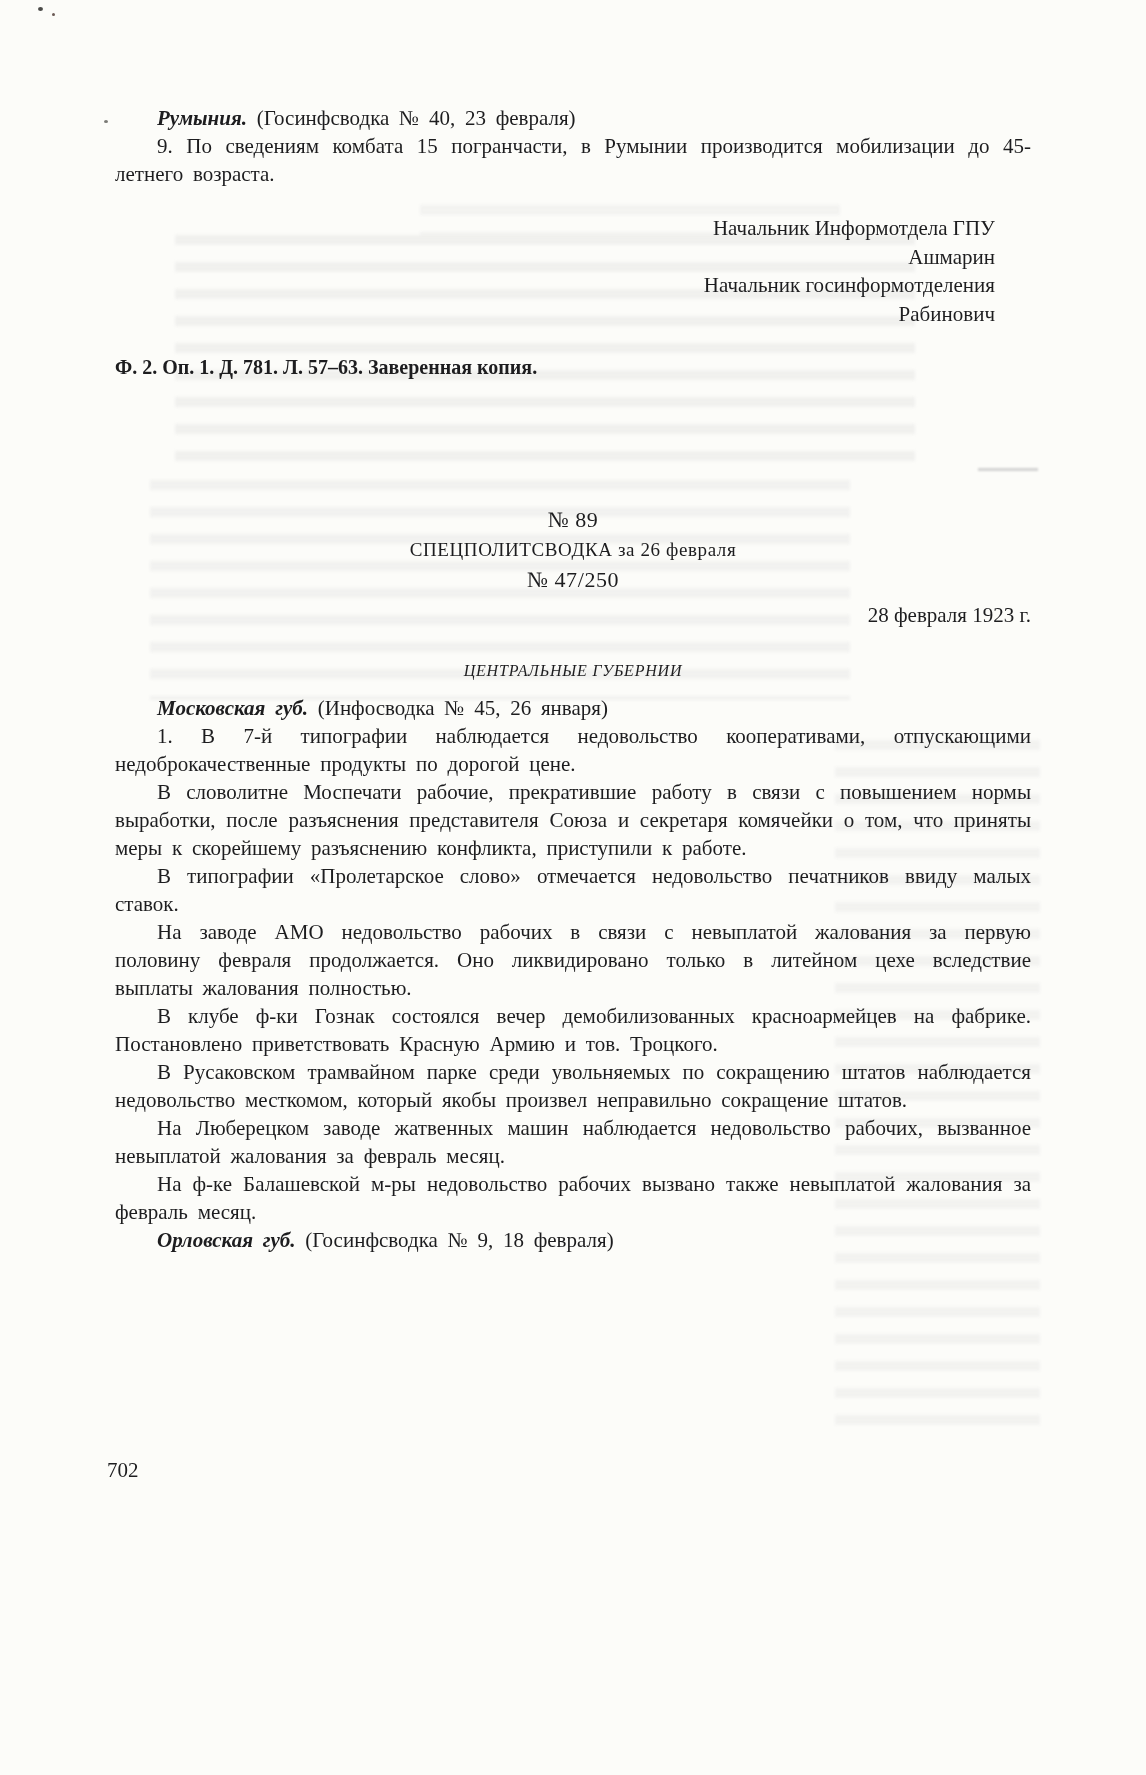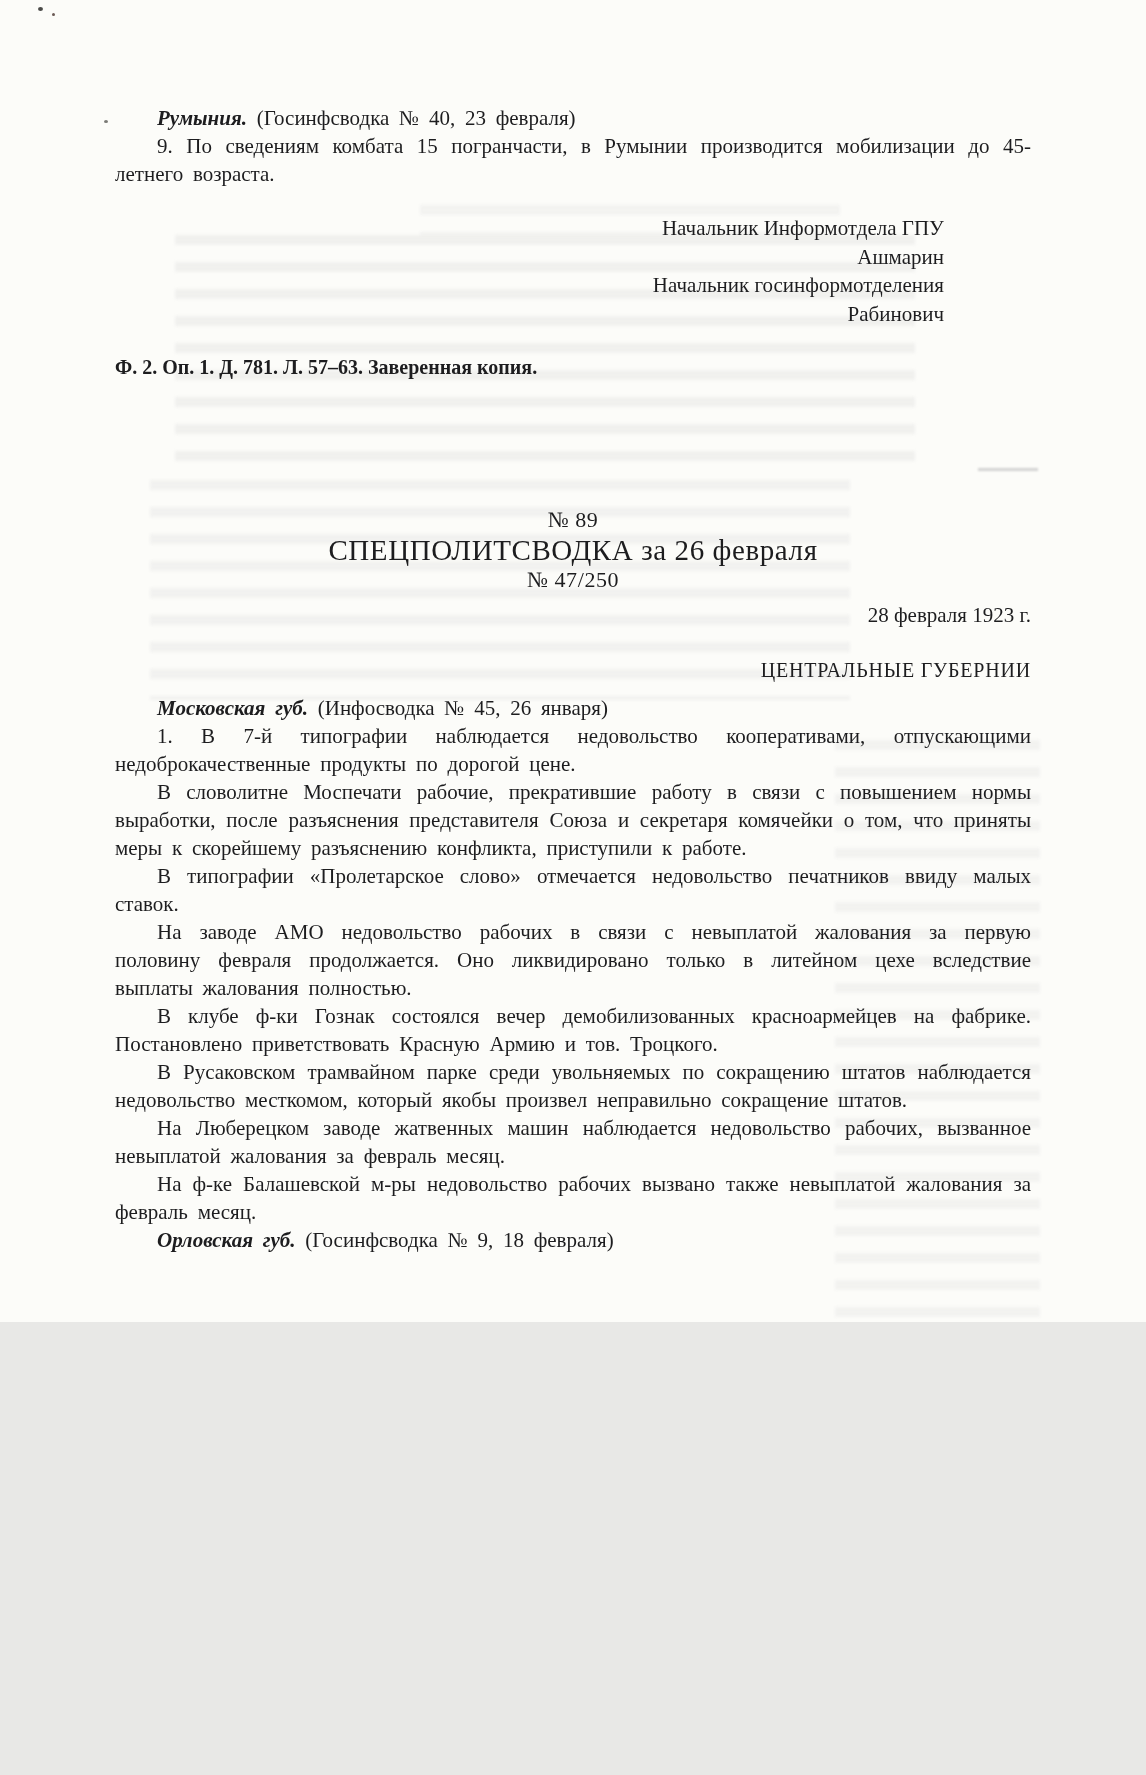--- a/index.html
+++ b/index.html
@@ -1,19 +1,19 @@
 <!DOCTYPE html>
 <html lang="ru"><head>
 <meta charset="utf-8">
 <style>
   html, body { margin: 0; padding: 0; background: #e8e8e6; }
   .page {
     position: relative;
     width: 1146px;
-    height: 1322px;
+    height: 1775px;
     margin: 0 auto;
     background: #fcfcf9;
     overflow: hidden;
     font-family: "Liberation Serif", "DejaVu Serif", serif;
     color: #1d1d1f;
   }
   p { margin: 0; }
 
   .content {
     position: absolute;
@@ -27,21 +27,21 @@
     font-size: 21px;
     line-height: 28px;
     text-align: justify;
     text-indent: 42px;
     word-spacing: 4.5px;
   }
   .lead { font-weight: bold; font-style: italic; }
 
   .signatures {
     margin-top: 26px;
-    margin-right: 87px;
+    margin-right: 36px;
     text-align: right;
     font-size: 21px;
     line-height: 28.5px;
   }
   .sig-title, .sig-name { font-size: 21px; }
 
   .archive {
     margin-top: 25px;
     font-size: 20px;
     font-weight: bold;
@@ -49,35 +49,36 @@
   }
 
   .heading-block {
     margin-top: 124px;
     text-align: center;
     font-weight: normal;
     font-size: 22px;
     line-height: 30px;
     letter-spacing: 0.6px;
   }
-  .h-title { font-size: 29px; text-align: center; }
+  .h-title { font-size: 19px; text-align: center; }
 
   .date {
     margin-top: 6px;
     text-align: right;
     font-size: 21px;
     line-height: 28px;
   }
 
   .section {
     margin-top: 28px;
-    text-align: right;
-    font-size: 20px;
+    text-align: center;
+    font-size: 16px;
     line-height: 27px;
     letter-spacing: 0.8px;
+    font-style: italic;
   }
 
   .body-text { margin-top: 10px; }
 
   .pagenum {
     position: absolute;
     left: 107px;
     top: 1458px;
     font-size: 21px;
     z-index: 2;

